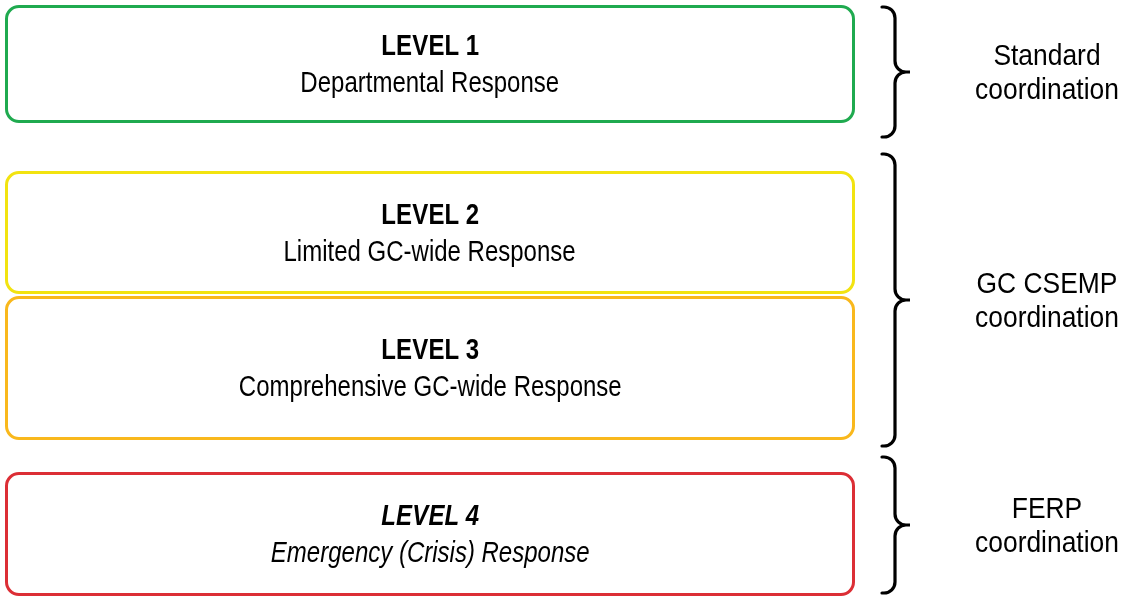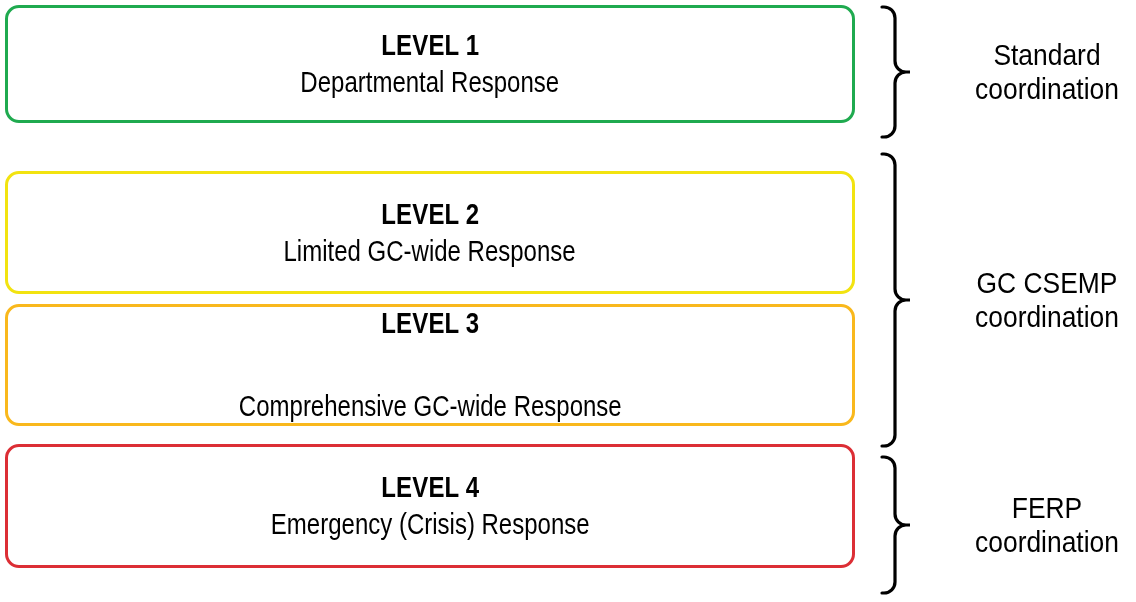--- a/index.html
+++ b/index.html
@@ -92,26 +92,26 @@
   <div class="level-box" id="box-0" style="top: 5px; height: 118px; border-color: rgb(31, 170, 79);">
     <div class="level-title">LEVEL 1</div>
     <div class="level-subtitle">Departmental Response</div>
   </div>
 
   <div class="level-box" id="box-1" style="top: 155px; height: 123px; border-color: rgb(242, 227, 16); margin-top: 16px;">
     <div class="level-title">LEVEL 2</div>
     <div class="level-subtitle">Limited GC-wide Response</div>
   </div>
 
-  <div class="level-box" id="box-2" style="top: 304px; height: 122px; border-color: rgb(249, 184, 28); justify-content: space-between;">
+  <div class="level-box" id="box-2" style="top: 296px; height: 144px; border-color: rgb(249, 184, 28);">
     <div class="level-title">LEVEL 3</div>
     <div class="level-subtitle">Comprehensive GC-wide Response</div>
   </div>
 
-  <div class="level-box" id="box-3" style="top: 444px; height: 124px; border-color: rgb(220, 46, 53);">
+  <div class="level-box" id="box-3" style="top: 472px; height: 124px; border-color: rgb(220, 46, 53); font-style: italic;">
     <div class="level-title">LEVEL 4</div>
     <div class="level-subtitle">Emergency (Crisis) Response</div>
   </div>
 
   <div class="brace-wrap" id="grp-0" style="top: 5px; height: 134px; width: 292px;">
     <svg class="brace-svg" id="brace-0" viewBox="0 0 30 134" preserveAspectRatio="none" width="30" height="134">
         <path d="M 2 2 H 4 A 11 11 0 0 1 15 13 V 56 A 11 11 0 0 0 26 67 H 30 H 26 A 11 11 0 0 0 15 78 V 121 A 11 11 0 0 1 4 132 H 2" fill="none" stroke="#000000" stroke-width="3.2" stroke-linecap="round" stroke-linejoin="round"></path>
       </svg>
     <div class="group-label">Standard
 coordination</div>

